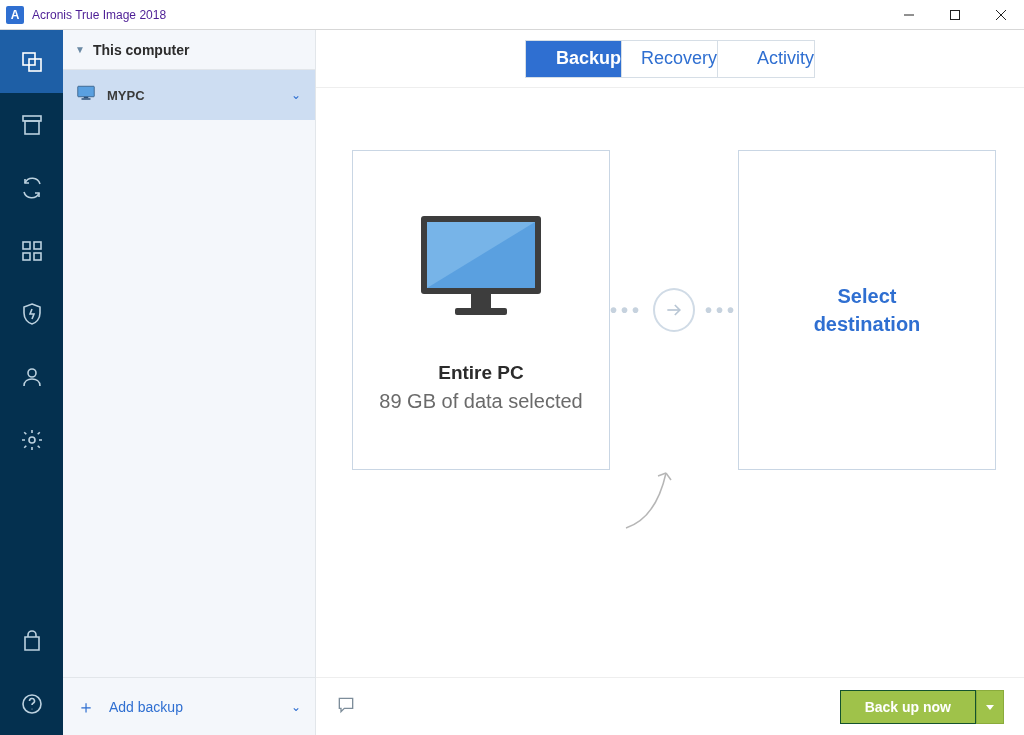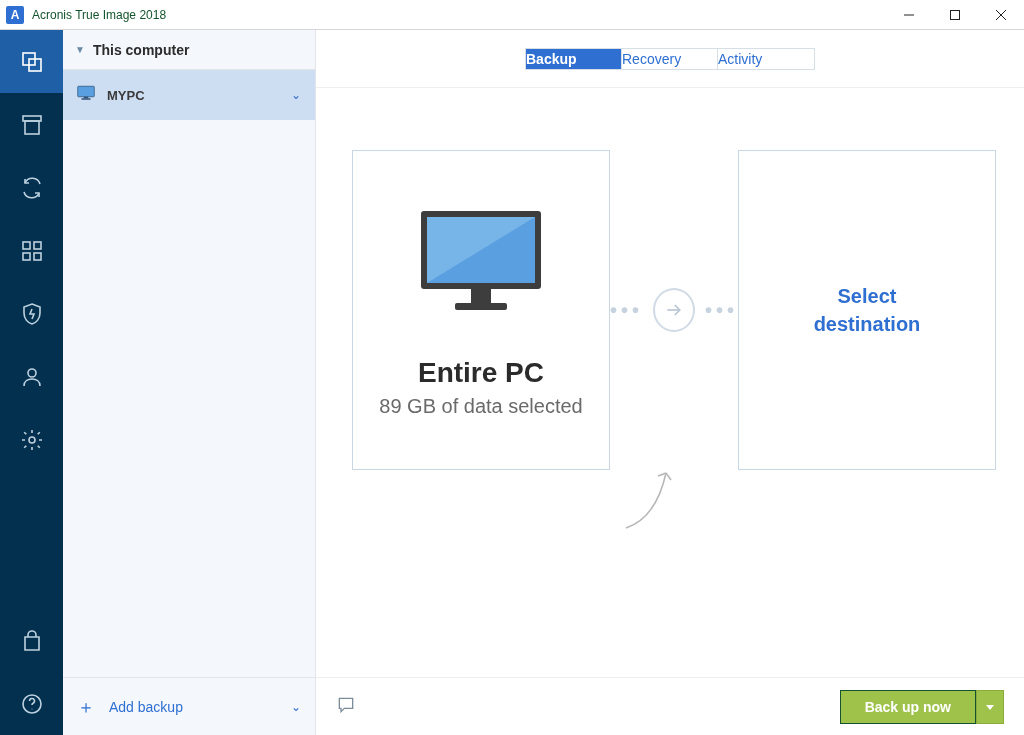--- a/index.html
+++ b/index.html
@@ -4,21 +4,21 @@
 <style>
   * { box-sizing: border-box; margin: 0; padding: 0; font-family: "Segoe UI", Tahoma, sans-serif; }
   html, body { width: 1024px; height: 735px; overflow: hidden; background: #fff; }
   
   .titlebar {
     height: 30px; display: flex; align-items: center; justify-content: space-between;
     background: #fff; border-bottom: 1px solid #d7d7d7; padding-left: 6px;
   }
   .titlebar-left { display: flex; align-items: center; gap: 8px; }
   .app-icon { width: 18px; height: 18px; background: #2f6fd1; display:flex;align-items:center;justify-content:center;color:#fff;font-size:12px;font-weight:700;border-radius:2px;}
-  .title-text { font-size: 12px; color: #14532d; }
+  .title-text { font-size: 12px; color: #4c1d95; }
   .titlebar-right { display: flex; }
   .win-btn { width: 46px; height: 30px; display:flex;align-items:center;justify-content:center; }
   .win-btn svg { width: 10px; height: 10px; }
   
   .layout { display: flex; height: 705px; }
   .navrail {
     width: 63px; background: #04304f; display:flex; flex-direction:column; align-items:center;
   }
   .nav-item { width: 63px; height: 63px; display:flex;align-items:center;justify-content:center;color:#bcd1df; cursor:pointer;}
   .nav-item.active { background:#1e5fa6; color:#fff;}
@@ -40,29 +40,29 @@
   .chev{ color:#2f6fd1;font-size:12px;}
   .listcol-footer{
     margin-top:auto;height:58px;border-top:1px solid #e2e6ea;display:flex;align-items:center;padding:0 14px;gap:14px;color:#2f6fd1;font-size:14px;cursor:pointer;
   }
   .listcol-footer .plus{ font-size:18px;font-weight:400;}
   .listcol-footer .chev{ margin-left:auto;}
   
   .main { flex:1; display:flex; flex-direction:column; }
   .tabs-row{ height:58px;display:flex;align-items:center;justify-content:center;border-bottom:1px solid #eee;}
   .tabs{ display:flex; border:1px solid #d6dee6;}
-  .tab{ width:96px;height:20px;display:flex;align-items:center;justify-content:flex-start;font-size:14px;color:#2f6fd1;cursor:pointer;background:#fff;border-right:1px solid #d6dee6;}
+  .tab{ width:96px;height:36px;display:flex;align-items:center;justify-content:flex-end;font-size:18px;color:#2f6fd1;cursor:pointer;background:#fff;border-right:1px solid #d6dee6;}
   .tab:last-child{ border-right:none;}
   .tab.active{ background:#2f6fd1;color:#fff;font-weight:600;}
   .stage{ flex:1; position:relative;}
   .cards{ position:absolute; left:36px; top:62px; display:flex; align-items:center; gap:0;}
   .card{ width:258px; height:320px; border:1px solid #c9d6e4; background:#fff; display:flex;flex-direction:column;align-items:center;justify-content:center;cursor:pointer;}
   .card.dest{ border-style:solid; border-color:#c9d6e4;}
   .card.dest .dest-text{ color:#2f6fd1;font-size:20px;font-weight:600;text-align:center;line-height:1.4;}
-  .source-title{ font-size:28px;font-weight:600;color:#2b2b2b;margin-top:34px;}
+  .source-title{ font-size:19px;font-weight:600;color:#2b2b2b;margin-top:34px;}
   .source-sub{ font-size:20px;color:#6a6a6a;margin-top:6px;}
   .connector{ width:128px; display:flex;align-items:center;justify-content:center;gap:10px;color:#c6d2de;}
   .dots{ letter-spacing:4px;font-size:20px;font-weight:900;}
   .arrow-circle{ width:44px;height:44px;border:2px solid #d0dbe6;border-radius:50%;display:flex;align-items:center;justify-content:center;color:#b8c6d4;}
   .arrow-circle svg{ width:20px;height:20px;stroke:currentColor;fill:none;stroke-width:2;}
   .hint-arrow{ position:absolute; left:300px; top:380px; color:#b6b6b6;}
   .hint-arrow svg{ width:60px;height:70px;stroke:currentColor;fill:none;stroke-width:1.5;}
   .hint-text{ position:absolute; left:260px; top:444px; color:#9c9c9c; font-style:italic; font-size:15px; line-height:1.5; font-family:"Segoe Script","Comic Sans MS",cursive;}
   .footer-row{
     height:58px;border-top:1px solid #eee;display:flex;align-items:center;padding:0 20px;

